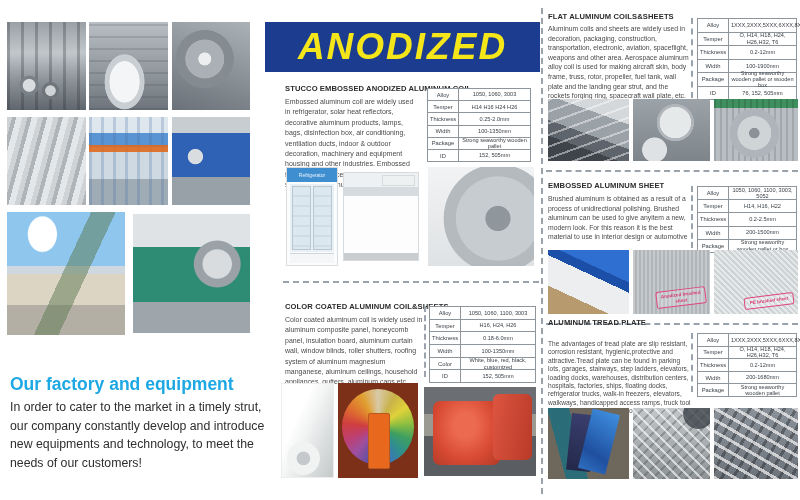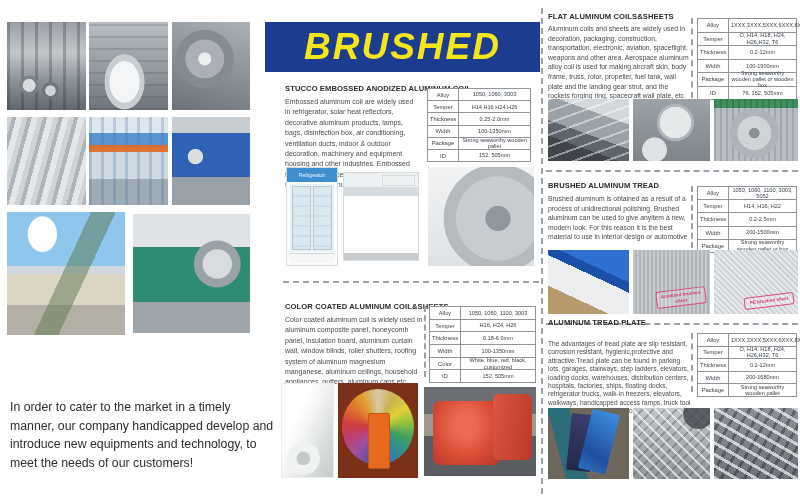--- a/index.html
+++ b/index.html
@@ -132,24 +132,25 @@
 
   <div class="photo p-coils" style="left:7px;top:22px;width:79px;height:88px;"></div>
   <div class="photo p-rollmachine" style="left:89px;top:22px;width:79px;height:88px;"></div>
   <div class="photo p-coilmachine" style="left:172px;top:22px;width:78px;height:88px;"></div>
   <div class="photo p-embossed" style="left:7px;top:117px;width:79px;height:88px;"></div>
   <div class="photo p-hall" style="left:89px;top:117px;width:79px;height:88px;"></div>
   <div class="photo p-bluemachine" style="left:172px;top:117px;width:78px;height:88px;"></div>
   <div class="photo p-building" style="left:7px;top:212px;width:118px;height:123px;"></div>
   <div class="photo p-greenmachine" style="left:133px;top:214px;width:117px;height:119px;"></div>
 
-  <div class="factory-p">In order to cater to the market in a timely manner, our company handicapped develop and introduce new equipments and technology, to meet the needs of our customers!</div>
+  <div class="factory-h">Our factory and equipment</div>
+  <div class="factory-p">In order to cater to the market in a timely strut, our company constantly develop and introduce new equipments and technology, to meet the needs of our customers!</div>
 
   <div class="banner">
-    <span>BRUSHED</span>
+    <span>ANODIZED</span>
   </div>
 
   <div class="sec-h" style="left:285px;top:84px;width:255px;">STUCCO EMBOSSED ANODIZED ALUMINUM COIL</div>
   <div class="sec-p desc-c" style="left:285px;top:97px;width:134px;">Embossed aluminum coil are widely used in refrigerator, solar heat reflectors, decorative aluminum products, lamps, bags, disinfection box, air conditioning, ventilation ducts, indoor &amp; outdoor decoration, machinery and equipment housing and other industries. Embossed finish can enhance the thickness and strength of aluminum</div>
   <div class="spec t-stucco" style="left:427px;top:88px;width:104px;">
     <div class="srow">
         <div class="lbl">Alloy</div>
         <div class="val">1050, 1060, 3003</div>
       </div>
     <div class="srow">
@@ -253,21 +254,21 @@
         <div class="lbl">ID</div>
         <div class="val">76, 152, 505mm</div>
       </div>
   </div>
   <div class="photo p-sheets" style="left:548px;top:99px;width:81px;height:62px;"></div>
   <div class="photo p-circles" style="left:633px;top:99px;width:77px;height:62px;"></div>
   <div class="photo p-coilsmall" style="left:714px;top:99px;width:84px;height:62px;"></div>
 
   <div class="hdash" style="left:546px;top:170px;width:252px;"></div>
 
-  <div class="sec-h" style="left:548px;top:181px;width:150px;">BRUSHED ALUMINUM TREAD</div>
+  <div class="sec-h" style="left:548px;top:181px;width:150px;">EMBOSSED ALUMINUM SHEET</div>
   <div class="sec-p desc-r" style="left:548px;top:194px;width:141px;">Brushed aluminum is obtained as a result of a process of unidirectional polishing. Brushed aluminum can be used to give anyitem a new, modern look. For this reason it is the best material to use in interior design or automotive</div>
   <div class="vdash" style="left:691px;top:186px;height:62px;"></div>
   <div class="spec t-brushed" style="left:697px;top:186px;width:100px;">
     <div class="srow">
         <div class="lbl">Alloy</div>
         <div class="val">1050, 1060, 1100, 3003, 5052</div>
       </div>
     <div class="srow">
         <div class="lbl">Temper</div>
         <div class="val">H14, H16, H22</div>

